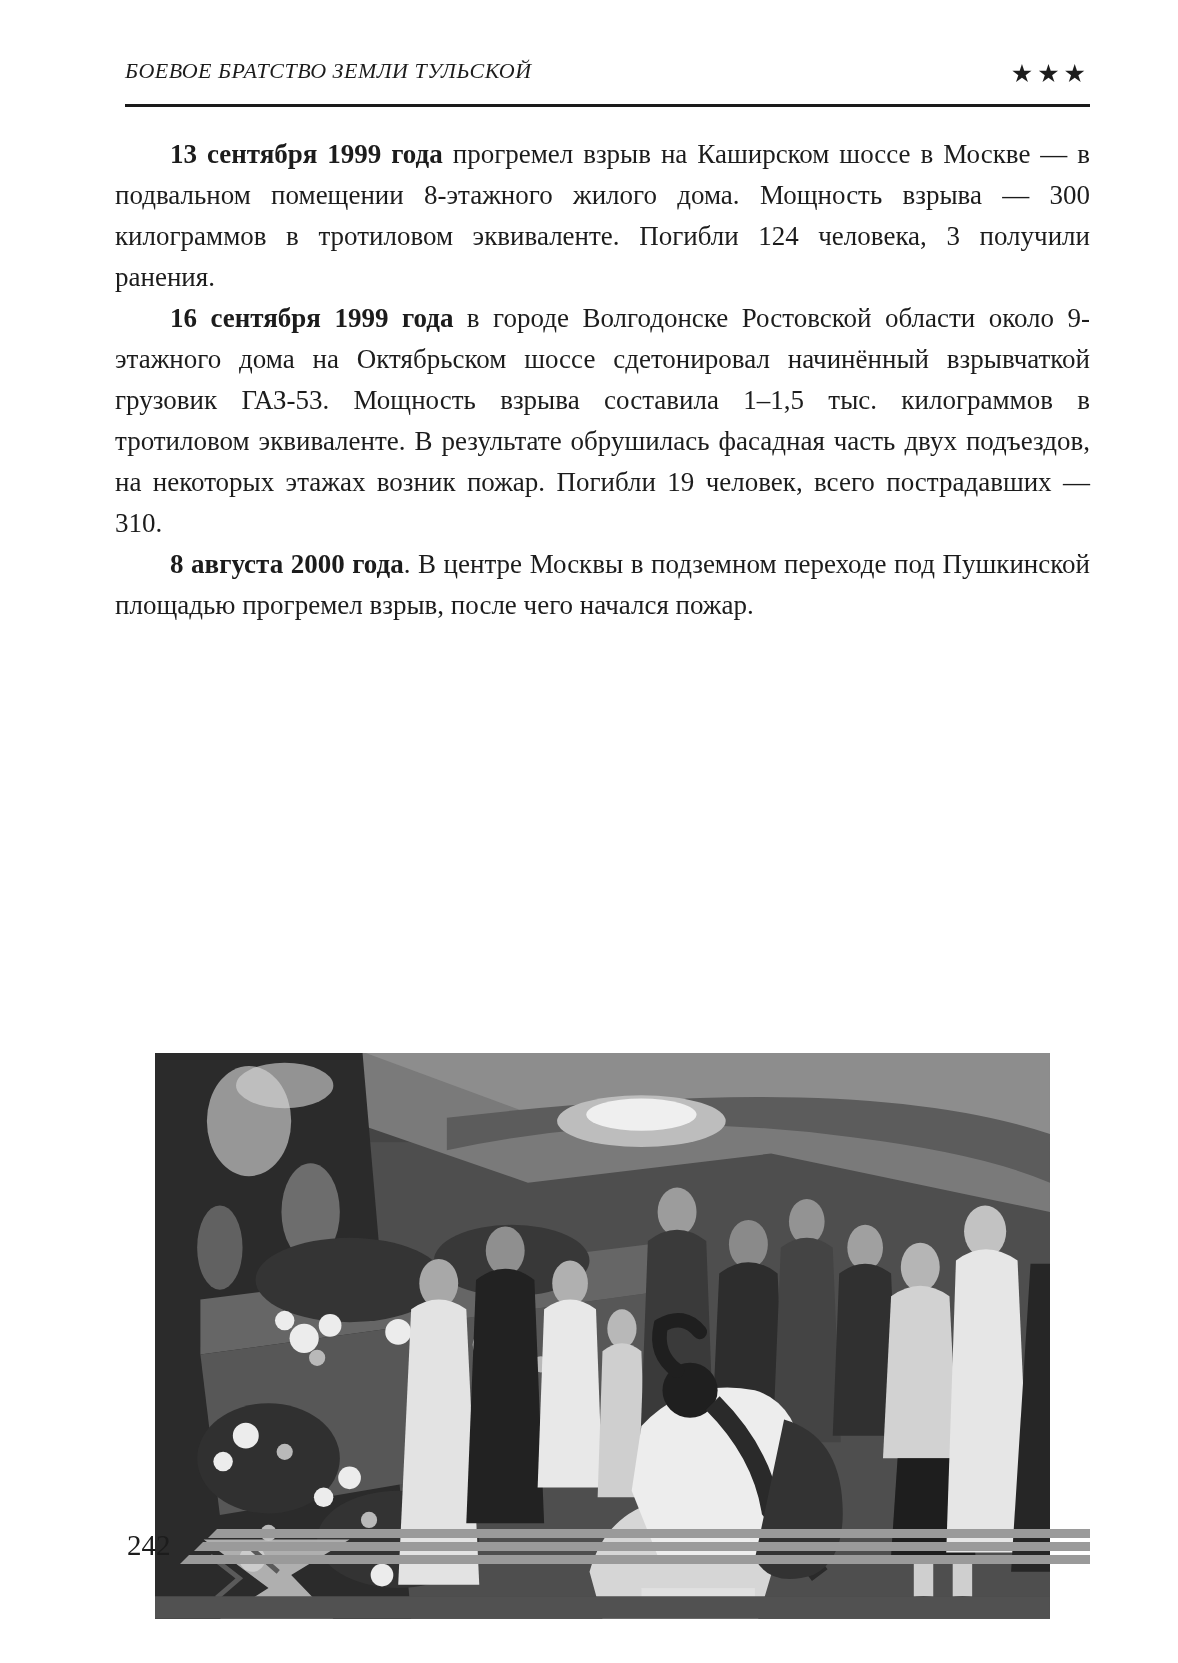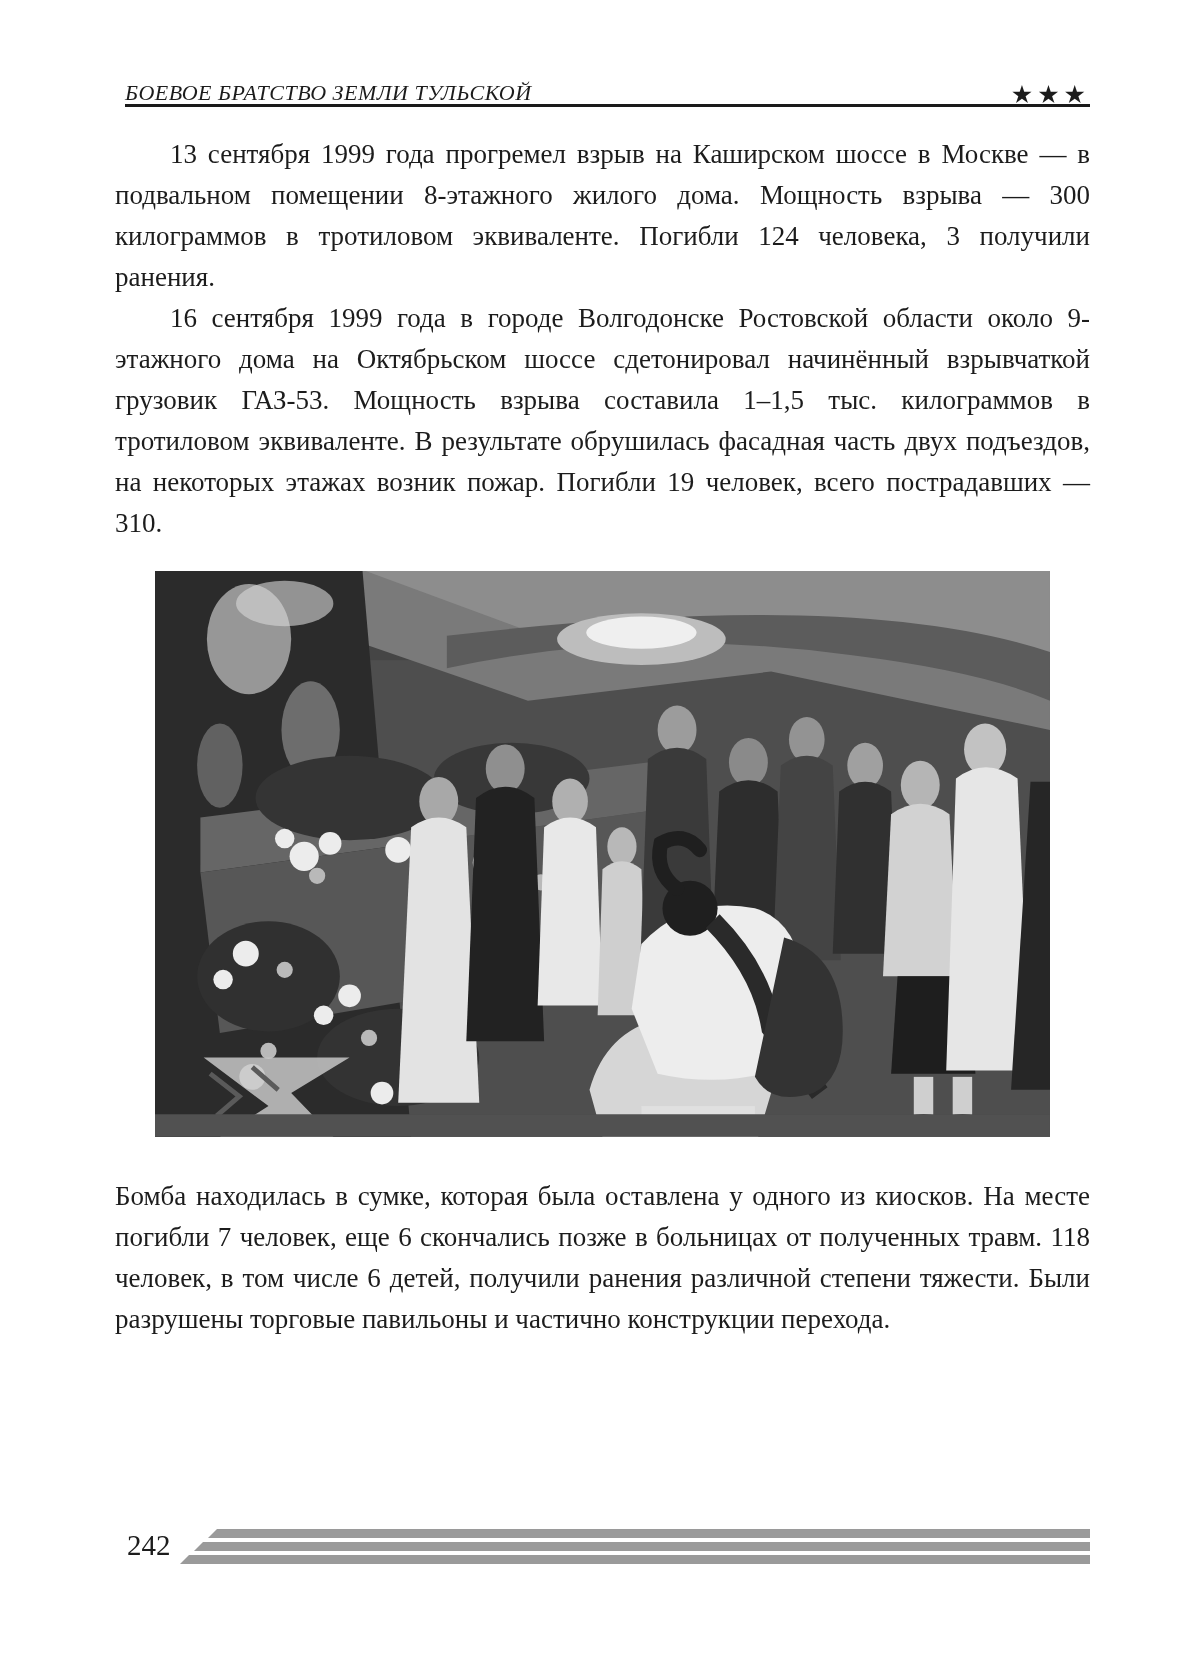--- a/index.html
+++ b/index.html
@@ -7,21 +7,21 @@
     position:relative;
     width:1178px;height:1663px;
     margin:0 auto;
     background:#ffffff;
     font-family:"Liberation Serif","DejaVu Serif",serif;
     color:#1c1c1c;
     overflow:hidden;
   }
   .running-head{
     position:absolute;left:125px;right:88px;top:58px;
-    display:flex;justify-content:space-between;align-items:flex-start;margin-top:22px;
+    display:flex;justify-content:space-between;align-items:center;
   }
   .running-title{
     font-style:italic;
     font-size:22px;
     letter-spacing:0.5px;
     white-space:nowrap;
   }
   .stars{
     font-size:25px;
     letter-spacing:4px;
@@ -33,21 +33,21 @@
     position:absolute;left:125px;right:88px;top:104px;
     height:3px;background:#1a1a1a;
   }
   .content{
     position:absolute;left:115px;top:134px;width:975px;
     font-size:27px;line-height:41px;
     text-align:justify;
     text-justify:inter-word;
   }
   .para{margin:0;text-indent:55px;}
-  .para b{font-weight:normal;}
+  .para b{font-weight:bold;}
   .photo-float{
     float:right;
     width:552px;height:349px;
     margin:8px 0 70px 33px;
     shape-outside:margin-box;
   }
   .page-number{
     position:absolute;left:127px;top:1528px;
     font-size:29px;line-height:1.2;text-align:right;
   }
@@ -64,21 +64,21 @@
     <span class="stars">★★★</span>
   </div>
   <div class="head-rule"></div>
 
   <div class="content">
 
     <p class="para"><b>13 сентября 1999 года</b><span> прогремел взрыв на Каширском шоссе в Москве — в подвальном помещении 8-этажного жилого дома. Мощность взрыва — 300 килограммов в тротиловом эквиваленте. Погибли 124 человека, 3 получили ранения.</span></p>
 
     <p class="para"><b>16 сентября 1999 года</b><span> в городе Волгодонске Ростовской области около 9-этажного дома на Октябрьском шоссе сдетонировал начинённый взрывчаткой грузовик ГАЗ-53. Мощность взрыва составила 1–1,5 тыс. килограммов в тротиловом эквиваленте. В результате обрушилась фасадная часть двух подъездов, на некоторых этажах возник пожар. Погибли 19 человек, всего пострадавших — 310.</span></p>
 
-    <figure aria-label="Чёрно-белое фото: люди у стихийного мемориала с цветами в подземном переходе под Пушкинской площадью"><svg viewBox="0 0 552 349" preserveAspectRatio="none" role="img">
+    <p class="para"><b>8 августа 2000 года</b><span>. В центре Москвы в подземном переходе под Пушкинской площадью прогремел взрыв, после чего начался пожар. </span><span class="photo-float"></span></p><figure aria-label="Чёрно-белое фото: люди у стихийного мемориала с цветами в подземном переходе под Пушкинской площадью"><svg viewBox="0 0 552 349" preserveAspectRatio="none" role="img">
 
       <rect x="0" y="0" width="552" height="349" fill="#454545"></rect>
       <rect x="120" y="55" width="432" height="280" fill="#4e4e4e"></rect>
 
       <path d="M0,0 H552 V98 L380,62 L230,80 L120,42 L0,58 Z" fill="#7a7a7a"></path>
       <path d="M130,0 H552 V55 L400,30 L260,48 Z" fill="#8d8d8d"></path>
       <path d="M180,60 q120,-26 250,-8 q80,10 122,28 l0,-30 q-120,-40 -372,-10 Z" fill="#5c5c5c"></path>
 
       <ellipse cx="300" cy="42" rx="52" ry="16" fill="#bdbdbd"></ellipse>
       <ellipse cx="300" cy="38" rx="34" ry="10" fill="#efefef"></ellipse>

